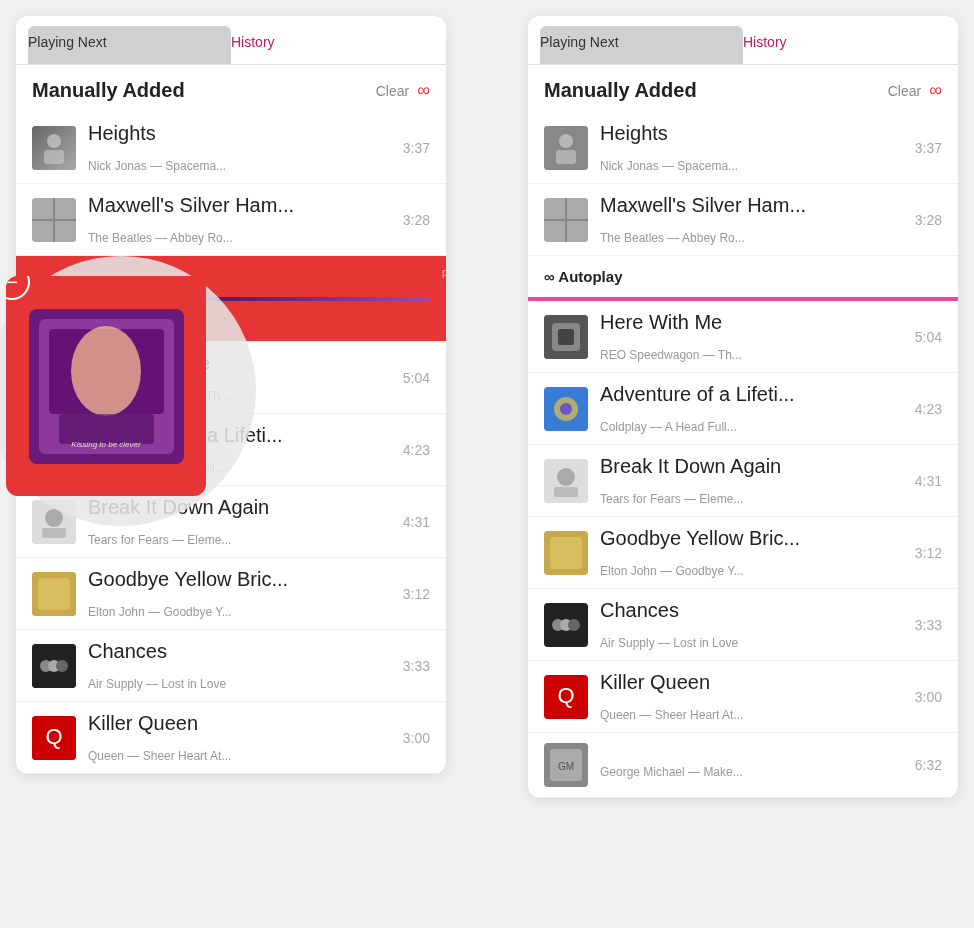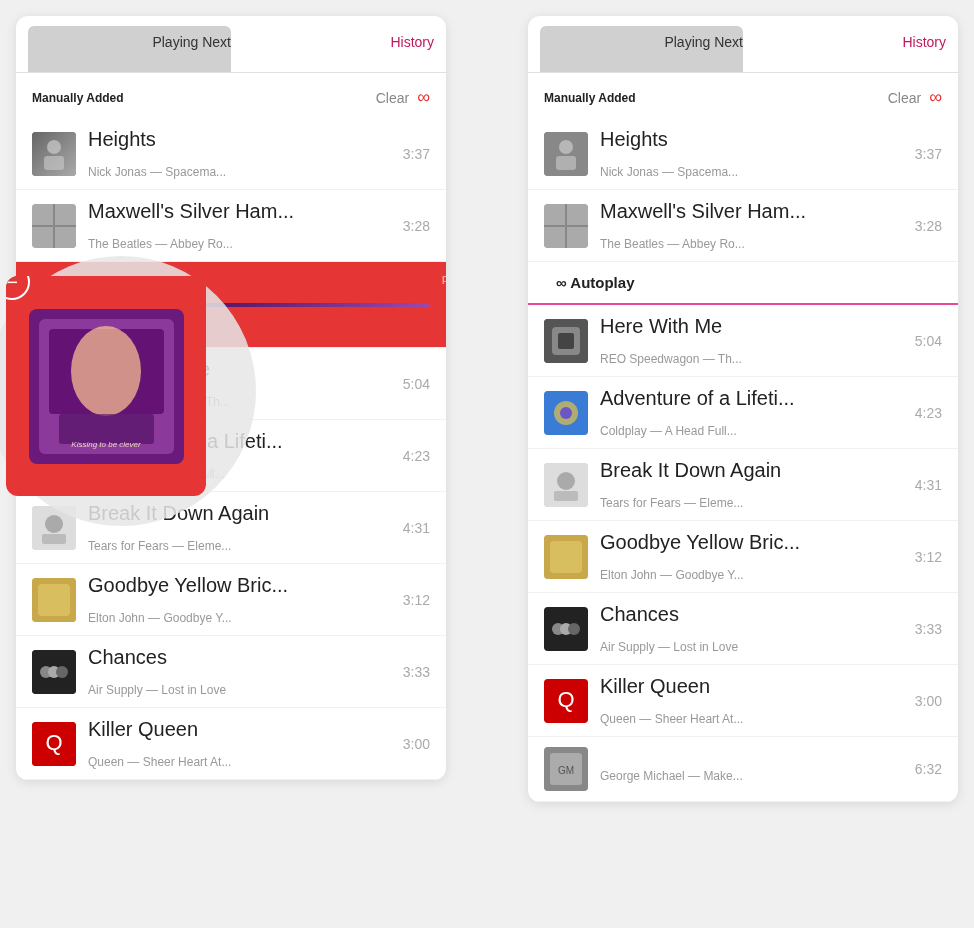--- a/index.html
+++ b/index.html
@@ -25,22 +25,22 @@
 
     .tabs {
       display: flex;
       border-bottom: 1px solid #e0e0e0;
       padding: 10px 12px 0;
       gap: 0;
     }
 
     .tab {
       flex: 1;
-      text-align: right;
-      padding: 8px 0 22px;
+      text-align: left;
+      padding: 8px 0 14px;
       font-size: 14px;
       font-weight: 500;
       cursor: pointer;
       border-radius: 6px 6px 0 0;
       position: relative;
     }
 
     .tab.active {
       background: #d0d0d0;
       color: #333;
@@ -51,21 +51,21 @@
     }
 
     .section-header {
       display: flex;
       justify-content: space-between;
       align-items: center;
       padding: 14px 16px 10px;
     }
 
     .section-title {
-      font-size: 12px;
+      font-size: 20px;
       font-weight: 600;
       color: #222;
     }
 
     .section-actions {
       display: flex;
       align-items: center;
       gap: 8px;
     }
 
@@ -158,22 +158,22 @@
       margin-top: 14px;
     }
 
     .track-duration {
       font-size: 14px;
       color: #aaa;
       flex-shrink: 0;
     }
 
     .autoplay-section {
-      padding: 12px 28px;
-      border-bottom: 2px solid #ec4899;
+      padding: 12px 16px;
+      border-bottom: 4px solid #ec4899;
     }
 
     .autoplay-title {
       font-size: 15px;
       font-weight: 600;
       color: #222;
     }
 
     .autoplay-subtitle {
       font-size: 12px;

